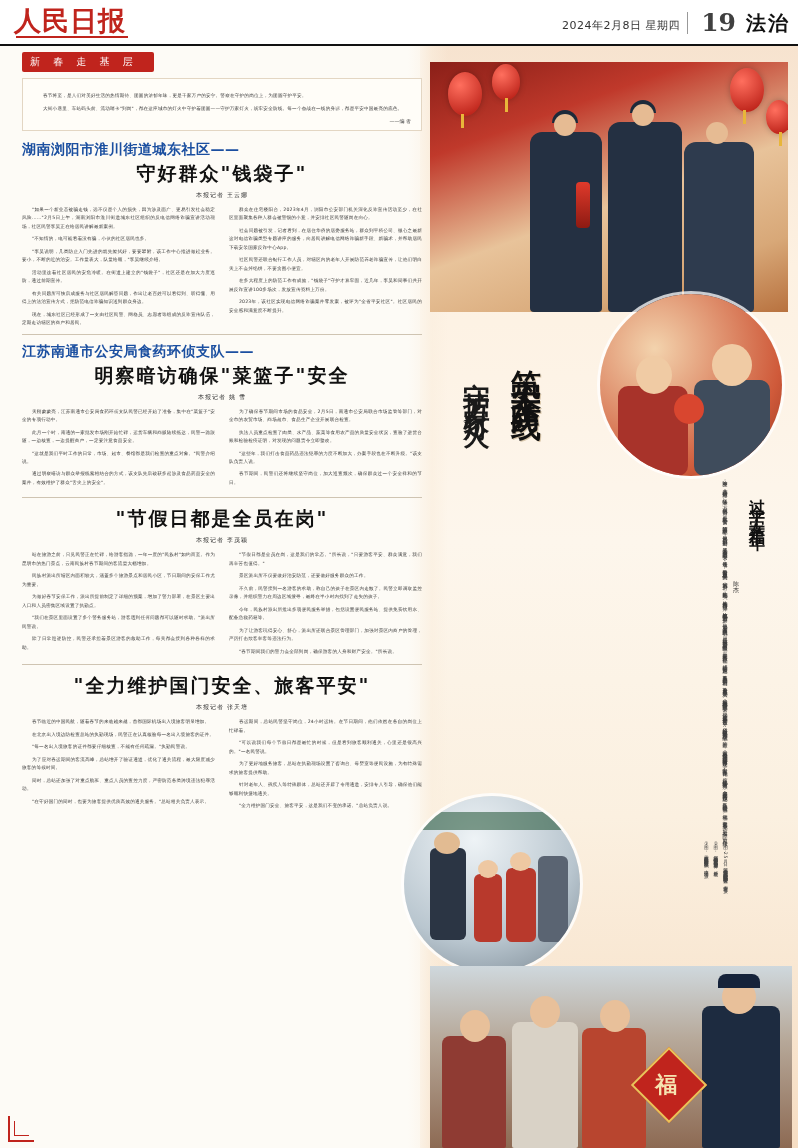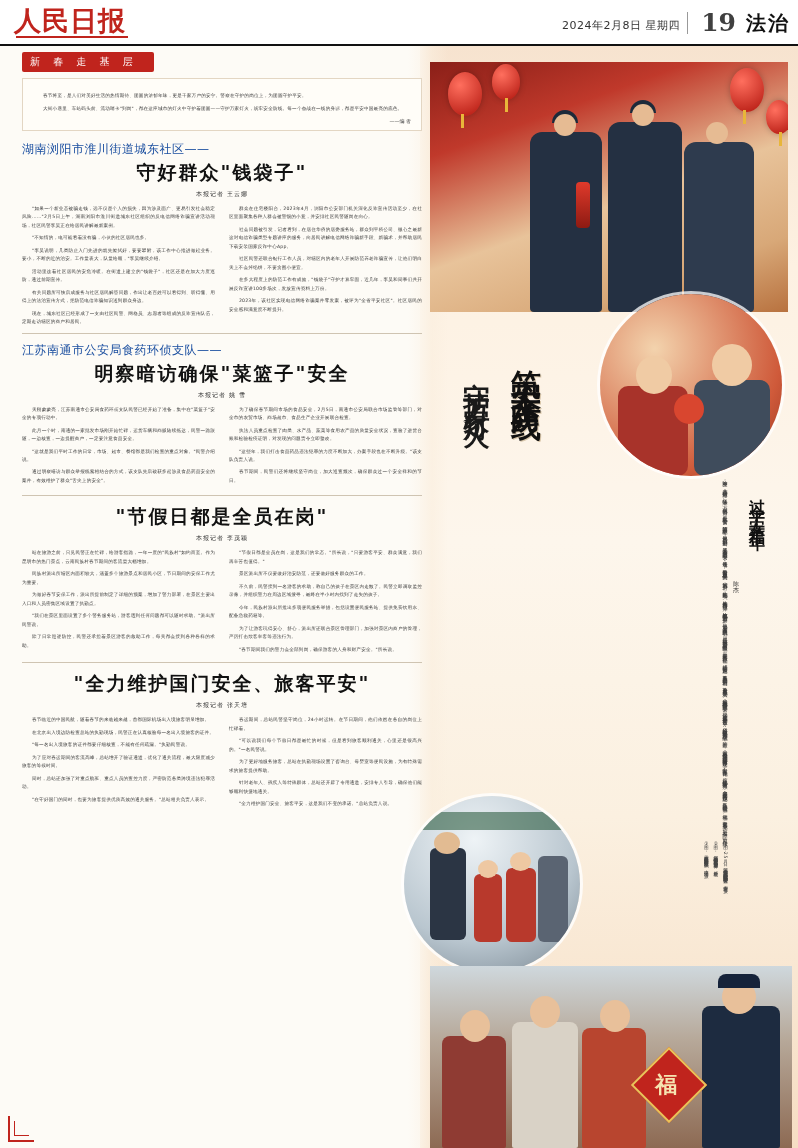--- a/index.html
+++ b/index.html
@@ -134,23 +134,23 @@
   }
   .tiny.indent { text-indent: 10px; }
   .lead-sign {
     text-align: right;
     font-size: 5px;
     color: #444;
     margin-top: 4px;
   }
 
   .kicker {
-    font-size: 12px;
+    font-size: 14px;
     color: #1b4fa0;
-    font-weight: normal;
+    font-weight: bold;
     font-family: "DejaVu Serif","Liberation Serif",serif;
     margin: 6px 0 2px 0;
     letter-spacing: 0.5px;
   }
   .headline {
     font-size: 19px;
     font-weight: bold;
     color: #111;
     text-align: center;
     font-family: "DejaVu Serif","Liberation Serif",serif;

